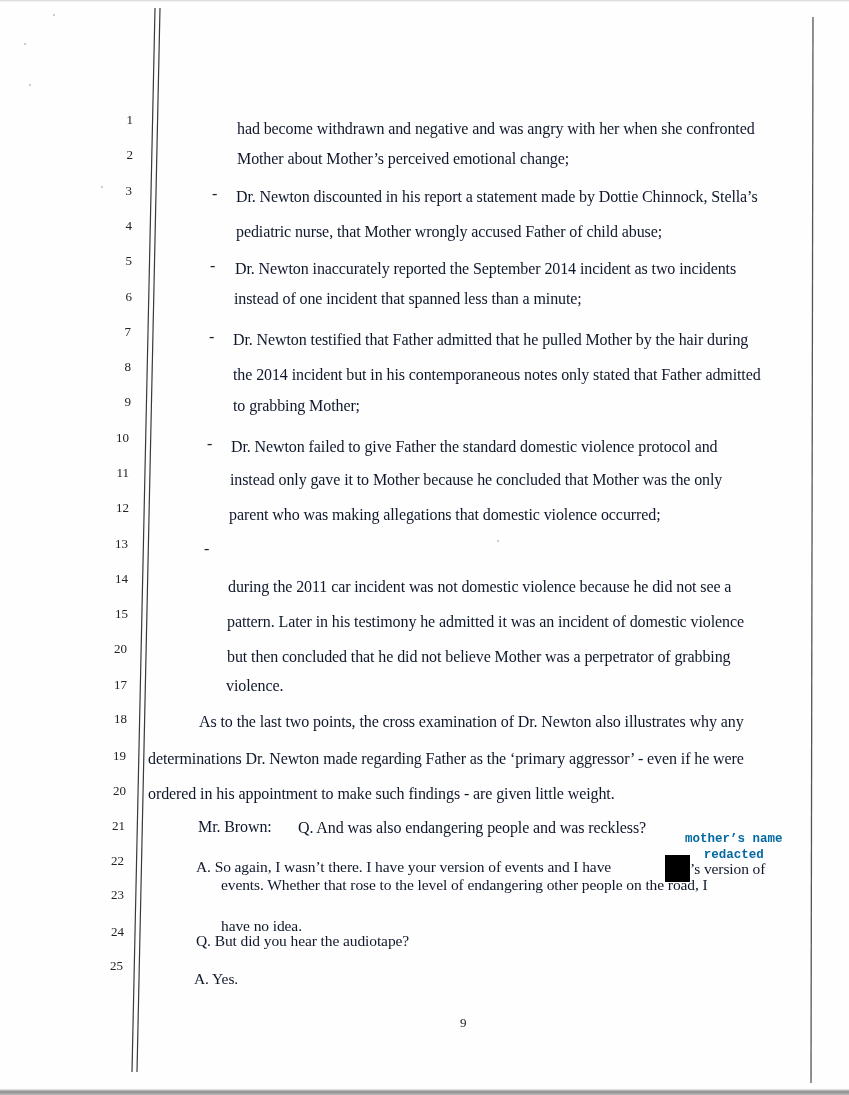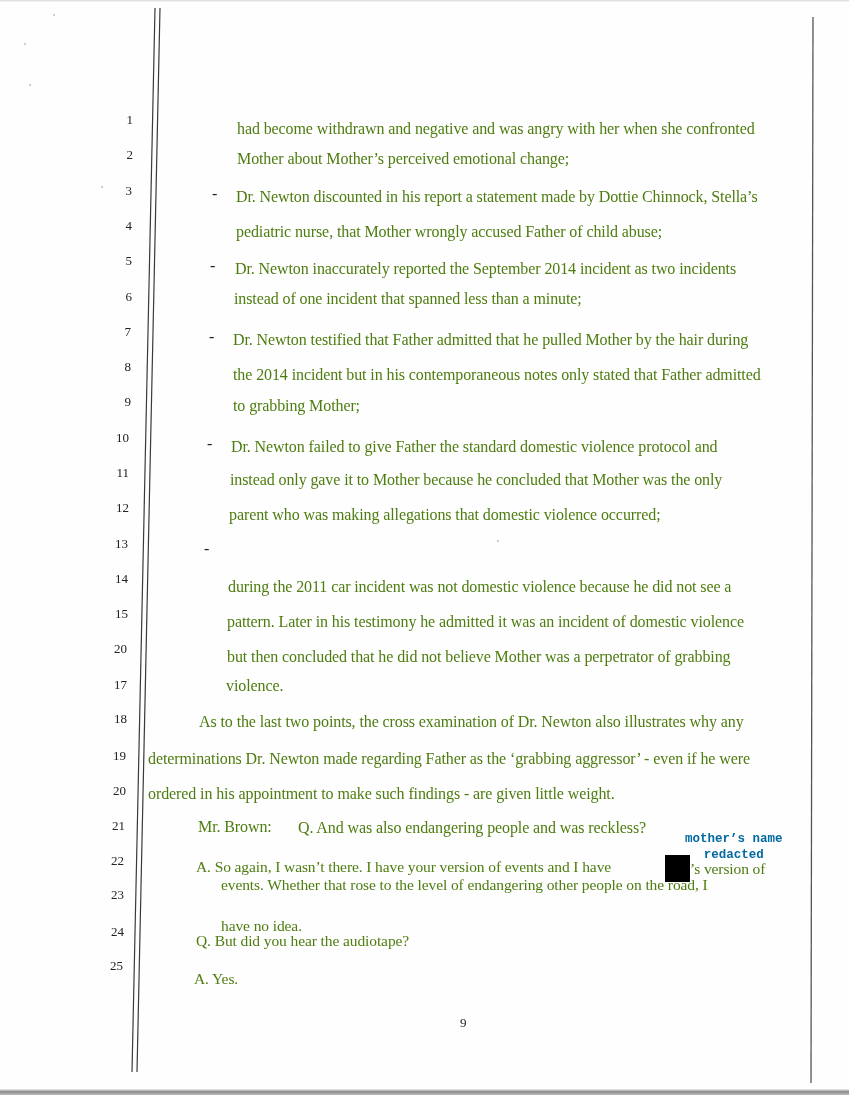--- a/index.html
+++ b/index.html
@@ -40,21 +40,21 @@
       position: absolute;
       font-size: 13px;
       width: 30px;
       text-align: right;
       color: #222;
     }
     .text-line {
       position: absolute;
       font-size: 16px;
       white-space: nowrap;
-      color: #4d7c0f;
+      color: #0f172a;
       letter-spacing: -0.1px;
     }
     .bullet {
       position: absolute;
       font-size: 16px;
       color: #222;
     }
     .tight {
       font-size: 15.5px;
     }
@@ -145,21 +145,21 @@
   <div class="text-line" style="left:230px; top:471px;">instead only gave it to Mother because he concluded that Mother was the only</div>
   <div class="text-line" style="left:229px; top:506px;">parent who was making allegations that domestic violence occurred;</div>
 
   <div class="bullet" style="left:204px; top:540px;">-</div>
   <div class="text-line" style="left:228px; top:578px;">during the 2011 car incident was not domestic violence because he did not see a</div>
   <div class="text-line" style="left:227px; top:613px;">pattern.  Later in his testimony he admitted it was an incident of domestic violence</div>
   <div class="text-line" style="left:227px; top:648px;">but then concluded that he did not believe Mother was a perpetrator of grabbing</div>
   <div class="text-line" style="left:226px; top:677px;">violence.</div>
 
   <div class="text-line" style="left:199px; top:713px;">As to the last two points, the cross examination of Dr. Newton also illustrates why any</div>
-  <div class="text-line" style="left:148px; top:750px;">determinations Dr. Newton made regarding Father as the ‘grabbing aggressor’ - even if he were</div>
+  <div class="text-line" style="left:148px; top:750px;">determinations Dr. Newton made regarding Father as the ‘primary aggressor’ - even if he were</div>
   <div class="text-line" style="left:148px; top:785px;">ordered in his appointment to make such findings - are given little weight.</div>
 
   <div class="text-line" style="left:198px; top:818px;">Mr. Brown:</div>
   <div class="text-line" style="left:298px; top:819px;">Q. And was also endangering people and was reckless?</div>
 
   <div class="text-line tight" style="left:196px; top:858px;">
     <span>A.  So again, I wasn’t there.  I have your version of events and I have</span>
   </div>
   <div class="redact-box" style="left:665px; top:855px; width:25px; height:27px;"></div>
   <div class="text-line tight" style="left:690px; top:860px;">’s version of</div>

